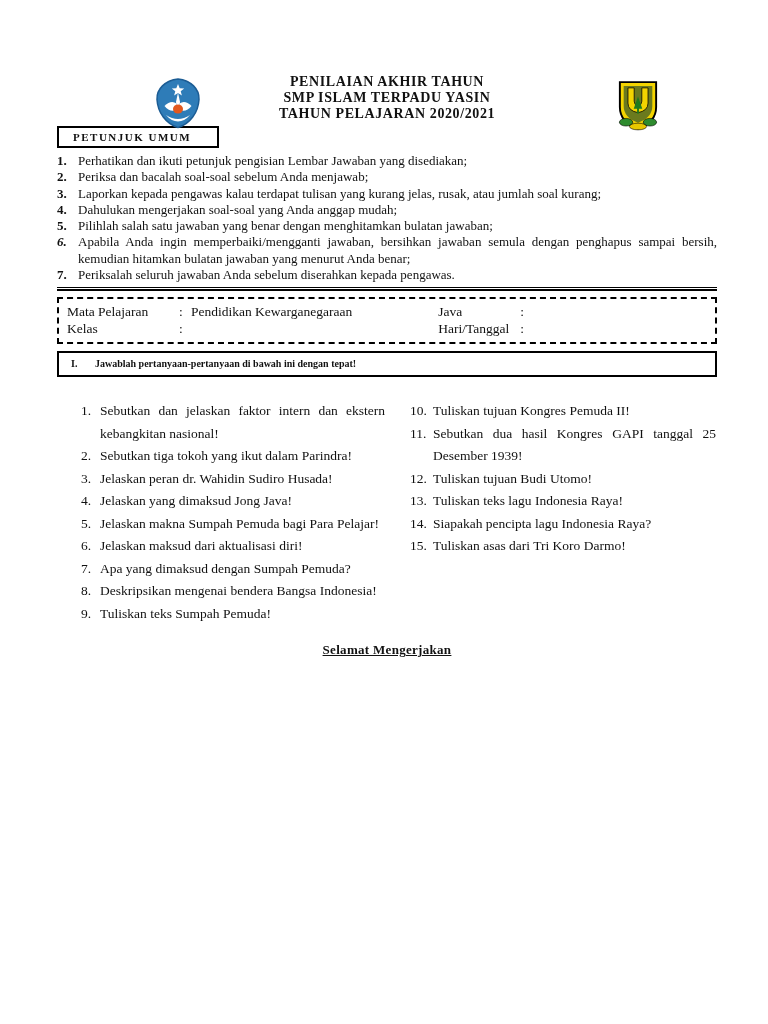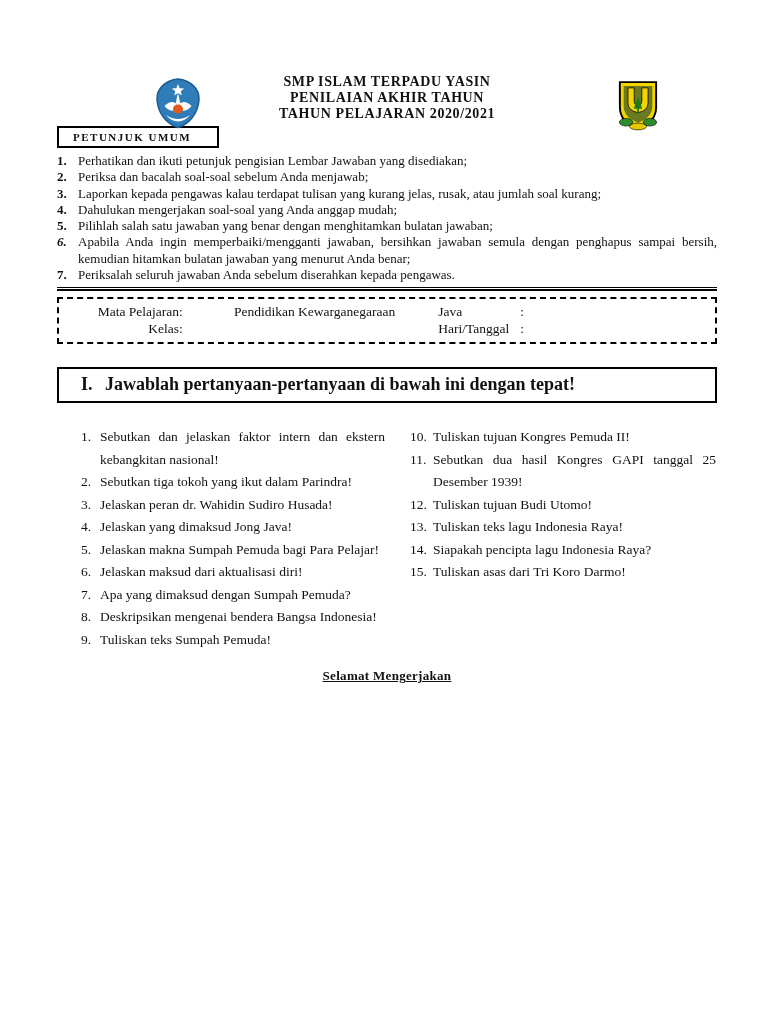--- a/index.html
+++ b/index.html
@@ -56,32 +56,32 @@
   .exam-info {
     margin-top: 6px;
     border: 2px dashed #000;
     padding: 4px 8px 5px 8px;
     display: grid;
     grid-template-columns: 58% 42%;
     font-size: 13.5px;
     line-height: 17px;
   }
   .info-row { display: flex; }
-  .info-label-wide { width: 112px; flex-shrink: 0; text-align: right; }
+  .info-label-wide { width: 112px; flex-shrink: 0; }
   .info-label-narrow { width: 82px; flex-shrink: 0; }
   .info-colon { width: 12px; flex-shrink: 0; }
-  .info-value { flex: 1; text-align: center; }
+  .info-value { flex: 1; }
 
   
   .section-box {
-    margin-top: 23px;
+    margin-top: 7px;
     border: 2.5px solid #000;
-    padding: 5px 10px 6px 22px;
+    padding: 5px 10px 6px 12px;
     font-weight: bold;
-    font-size: 18px;
+    font-size: 10px;
   }
   .section-prefix { display: inline-block; width: 24px; }
 
   
   .questions {
     margin-top: 23px;
     margin-left: 24px;
     display: flex;
     gap: 25px;
     font-size: 13.5px;
@@ -117,22 +117,22 @@
           <polygon points="24,6 25.7,10.3 30.2,10.5 26.7,13.3 27.9,17.5 24,15.1 20.1,17.5 21.3,13.3 17.8,10.5 22.3,10.3" fill="#ffffff"></polygon>
           <path d="M24 14.5 L26 24 L24 34 L22 24 Z" fill="#ffffff"></path>
           <path d="M10.5 28 Q17 21.5 22.5 25.5 L22.5 32 Q15.5 34.5 10.5 28 Z" fill="#ffffff"></path>
           <path d="M37.5 28 Q31 21.5 25.5 25.5 L25.5 32 Q32.5 34.5 37.5 28 Z" fill="#ffffff"></path>
           <ellipse cx="24" cy="31" rx="5" ry="4.5" fill="#e2581e"></ellipse>
           <path d="M12 37 Q24 45 36 37 Q30.5 43.5 24 43.5 Q17.5 43.5 12 37 Z" fill="#ffffff"></path>
         </svg>
       </span>
 
       <div class="title-block">
+        <div>PENILAIAN AKHIR TAHUN</div>
         <div>SMP ISLAM TERPADU YASIN</div>
-        <div>PENILAIAN AKHIR TAHUN</div>
         <div>TAHUN PELAJARAN 2020/2021</div>
       </div>
 
       <span class="crest-logo">
         <svg width="42" height="52" viewBox="0 0 44 54" aria-hidden="true">
           <path d="M3 2 H41 V28 Q41 44 22 51 Q3 44 3 28 Z" fill="#f3d400" stroke="#000000" stroke-width="2"></path>
           <path d="M7 6 H37 V27 Q37 39 22 44.5 Q7 39 7 27 Z" fill="#6b7a1e"></path>
           <path d="M11.5 8 V24 Q11.5 32 22 34 Q32.5 32 32.5 24 V8 H26 V22 Q26 26 22 27 Q18 26 18 22 V8 Z" fill="#f3d400" stroke="#000000" stroke-width="0.8"></path>
           <path d="M22 17 L26.5 30 H17.5 Z" fill="#1e7a1e"></path>
           <rect x="21" y="28" width="2" height="7" fill="#1e7a1e"></rect>

